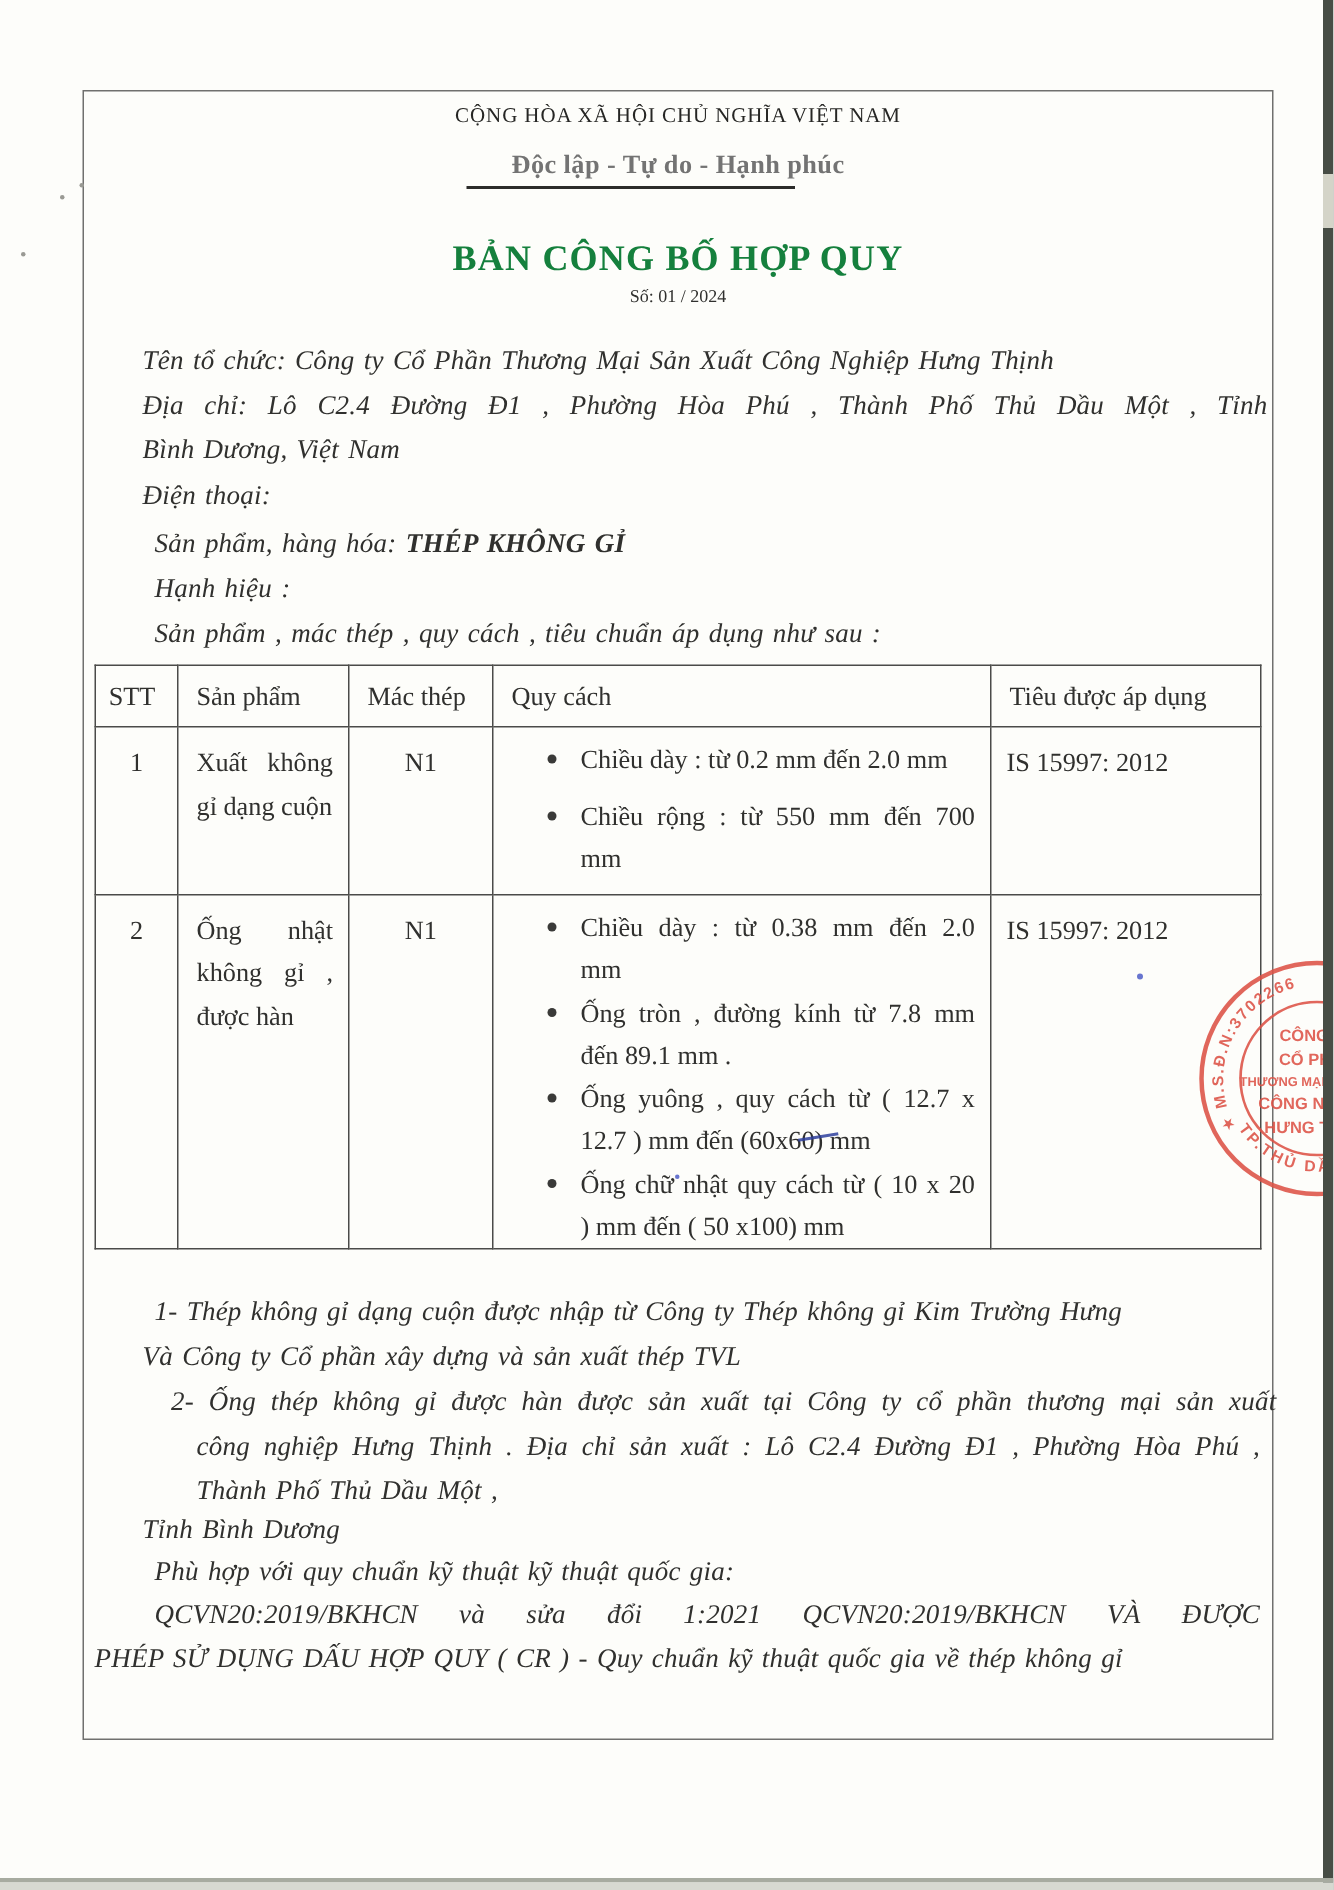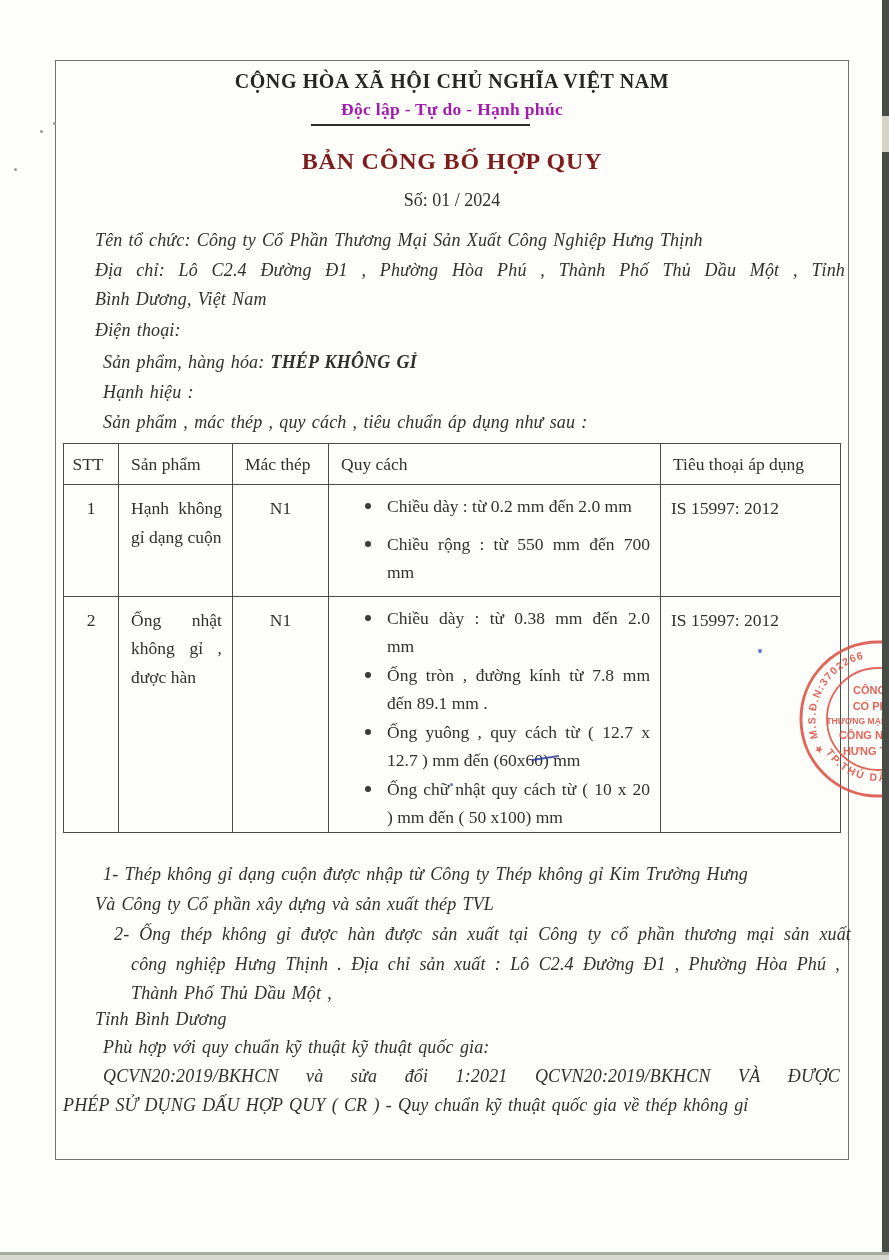--- a/index.html
+++ b/index.html
@@ -5,25 +5,25 @@
   * { margin:0; padding:0; box-sizing:border-box; }
   html,body { width:889px; height:1260px; }
   body {
     position:relative; overflow:hidden;
     background:#fdfdfa;
     font-family:"Liberation Serif","DejaVu Serif",serif;
     color:#30302e;
   }
   .abs { position:absolute; }
   .centered { left:55px; width:794px; text-align:center; }
-  .national { top:70px; font-size:20px; font-weight:bold; letter-spacing:.6px; color:#262624; }
-  .motto    { top:99px; font-size:17.5px; font-weight:bold; letter-spacing:.3px; color:#a21caf; }
+  .national { top:70px; font-size:14px; font-weight:normal; letter-spacing:.6px; color:#262624; }
+  .motto    { top:99px; font-size:17.5px; font-weight:bold; letter-spacing:.3px; color:#737373; }
   .motto-underline { left:311px; top:124px; width:219px; height:2px; background:#2c2c2a; }
-  .doc-title{ top:148px; font-size:24px; font-weight:bold; letter-spacing:.8px; color:#7f1d1d; }
-  .doc-number{ top:190px; font-size:18px; }
+  .doc-title{ top:160px; font-size:24px; font-weight:bold; letter-spacing:.8px; color:#15803d; }
+  .doc-number{ top:190px; font-size:12px; }
 
   .bodyline { font-size:18px; line-height:29px; white-space:nowrap; letter-spacing:.15px; word-spacing:1.5px;font-style:italic; }
   .jl { text-align:justify; text-align-last:justify; white-space:normal; }
   .bold { font-weight:bold; }
 
   
   .spec-table { position:absolute; left:63px; top:443px; border-collapse:collapse; table-layout:fixed; width:777px; }
   .spec-table th, .spec-table td {
     border:1.5px solid #4b4b49; vertical-align:top;
     font-size:17.5px; font-weight:normal; text-align:left;
@@ -96,28 +96,28 @@
       <col style="width:96px">
       <col style="width:332px">
       <col style="width:180px">
   </colgroup>
   <thead>
     <tr>
       <th class="c">STT</th>
       <th>Sản phẩm</th>
       <th>Mác thép</th>
       <th>Quy cách</th>
-      <th>Tiêu thoại áp dụng</th>
+      <th>Tiêu được áp dụng</th>
     </tr>
   </thead>
   <tbody>
     <tr class="row-1">
       <td class="stt">1</td>
       <td class="sp">
-          <span class="ln jl">Hạnh không</span>
+          <span class="ln jl">Xuất không</span>
           <span class="ln">gỉ dạng cuộn</span>
         </td>
       <td class="mac">N1</td>
       <td class="qc">
         <ul class="bullets spaced">
             <li>
               <span class="ln">Chiều dày : từ 0.2 mm đến 2.0 mm</span>
             </li>
             <li>
               <span class="ln jl">Chiều rộng : từ 550 mm đến 700</span>

